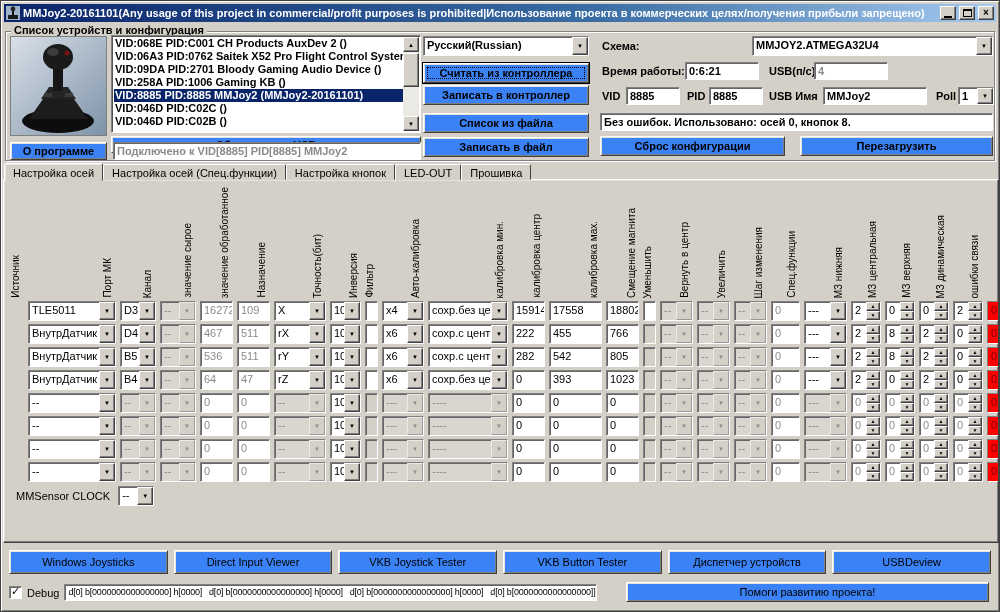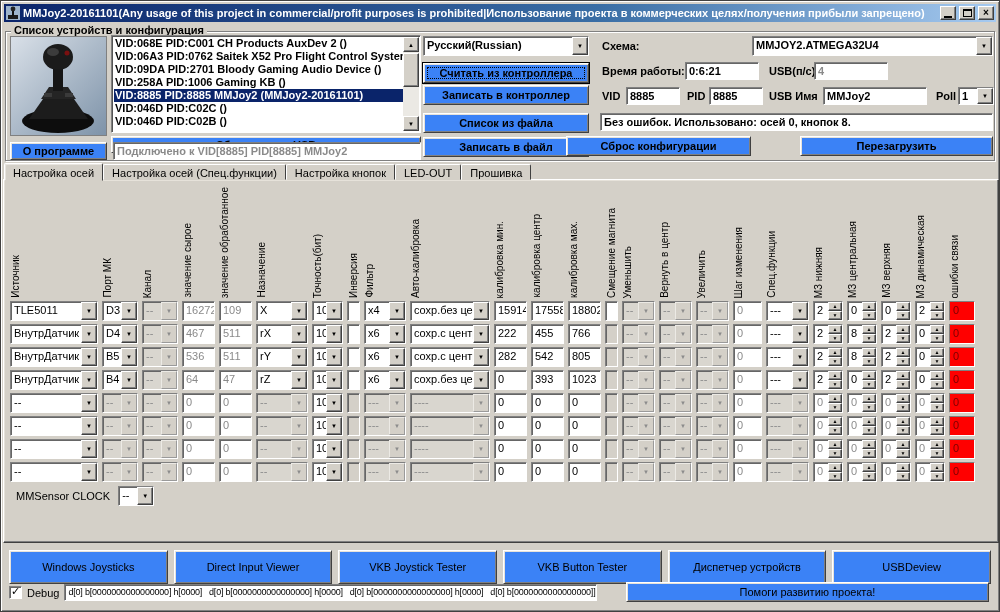--- a/index.html
+++ b/index.html
@@ -140,36 +140,36 @@
     background:#d4d0c8;
     border:1px solid; border-color:#ffffff #404040 #404040 #ffffff;
     box-shadow: inset -1px -1px 0 #808080, inset 1px 1px 0 #e6e2da;
     overflow:hidden;
   }
 
   
   .hdr-row { display:flex; gap:4px; padding-left:6px; height:116px; margin-top:2px; align-items:flex-end; }
   .hcell { display:flex; align-items:flex-end; justify-content:flex-start; height:116px; flex:none; overflow:visible; }
   .vtext { writing-mode:vertical-rl; transform:rotate(180deg); font-size:10px; white-space:nowrap; color:#000; line-height:1.1; }
-  .axis-row { display:flex; gap:4px; padding-left:6px; margin-top:3px; height:20px; }
+  .axis-row { display:flex; gap:4px; padding-left:24px; margin-top:3px; height:20px; }
   .axis-row > * { flex:none; height:20px; }
   .c-source{width:88px}.c-port{width:36px}.c-chan{width:36px}.c-raw{width:33px}
   .c-proc{width:33px}.c-desig{width:52px}.c-prec{width:31px}.c-inv{width:13px}
-  .c-filt{width:42px}.c-acal{width:80px}.c-cmin{width:33px}.c-ccen{width:33px}
+  .c-filt{width:42px}.c-acal{width:80px}.c-cmin{width:33px}.c-ccen{width:53px}
   .c-cmax{width:33px}.c-mag{width:13px}.c-dec{width:33px}.c-ret{width:33px}
   .c-inc{width:33px}.c-step{width:29px}.c-spec{width:43px}.c-mz{width:30px}.c-err{width:26px}
   .hcell.c-inv,.hcell.c-mag { justify-content:center; }
 
   .mmsensor-row { display:flex; align-items:center; gap:8px; padding-left:12px; margin-top:4px; }
   .mmsensor-combo { width:36px; }
   .helper-btn { width:178px; height:21px; margin:8px 0 0 10px; }
 
   
   .bottom-row { position:absolute; left:8px; right:8px; top:549px; display:flex; gap:6px; }
-  .bottom-btn { flex:1; height:34px; }
+  .bottom-btn { flex:1; height:24px; }
   .debug-row { position:absolute; left:8px; top:583px; display:flex; align-items:center; gap:5px; }
   .debug-input { width:533px; height:17px; font-size:9px; line-height:15px; white-space:pre; letter-spacing:-0.2px; }
   .support-btn { position:absolute; left:625px; top:581px; width:363px; height:20px; }
 </style>
 </head>
 <body>
 
 <div class="window">
 
   <div class="titlebar">
@@ -262,21 +262,21 @@
     <div class="tb" style="position:absolute;left:703px;top:55px;width:54px;height:18px;">8885</div>
     <span class="lbl" style="left:763px;top:58px;">USB Имя</span>
     <div class="tb" style="position:absolute;left:817px;top:55px;width:104px;height:18px;">MMJoy2</div>
     <span class="lbl" style="left:930px;top:58px;">Poll</span>
     <div class="combo" style="position:absolute;left:952px;top:55px;width:36px;height:18px;">
       <span class="cval">1</span>
       <span class="carw">▼</span>
     </div>
 
     <div class="tb" style="position:absolute;left:594px;top:81px;width:393px;height:18px;">Без ошибок. Использовано: осей  0, кнопок  8.</div>
-    <div class="btn" style="position:absolute;left:560px;top:104px;width:185px;height:20px;">Сброс конфигурации</div>
+    <div class="btn" style="position:absolute;left:594px;top:104px;width:185px;height:20px;">Сброс конфигурации</div>
     <div class="btn" style="position:absolute;left:794px;top:104px;width:193px;height:20px;">Перезагрузить</div>
   </div>
 
   <div class="tabs" id="tabs">
       <div class="tab active">Настройка осей</div>
       <div class="tab">Настройка осей (Спец.функции)</div>
       <div class="tab">Настройка кнопок</div>
       <div class="tab">LED-OUT</div>
       <div class="tab">Прошивка</div>
     </div>

